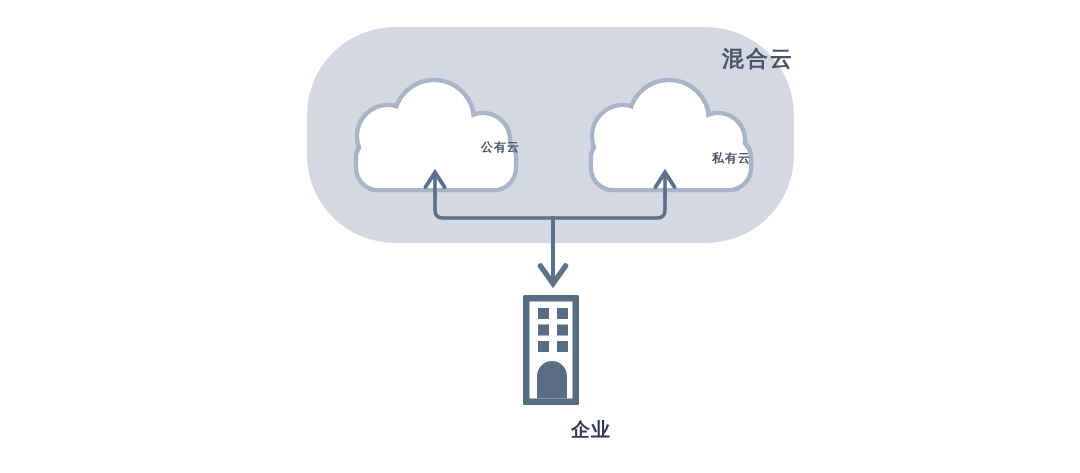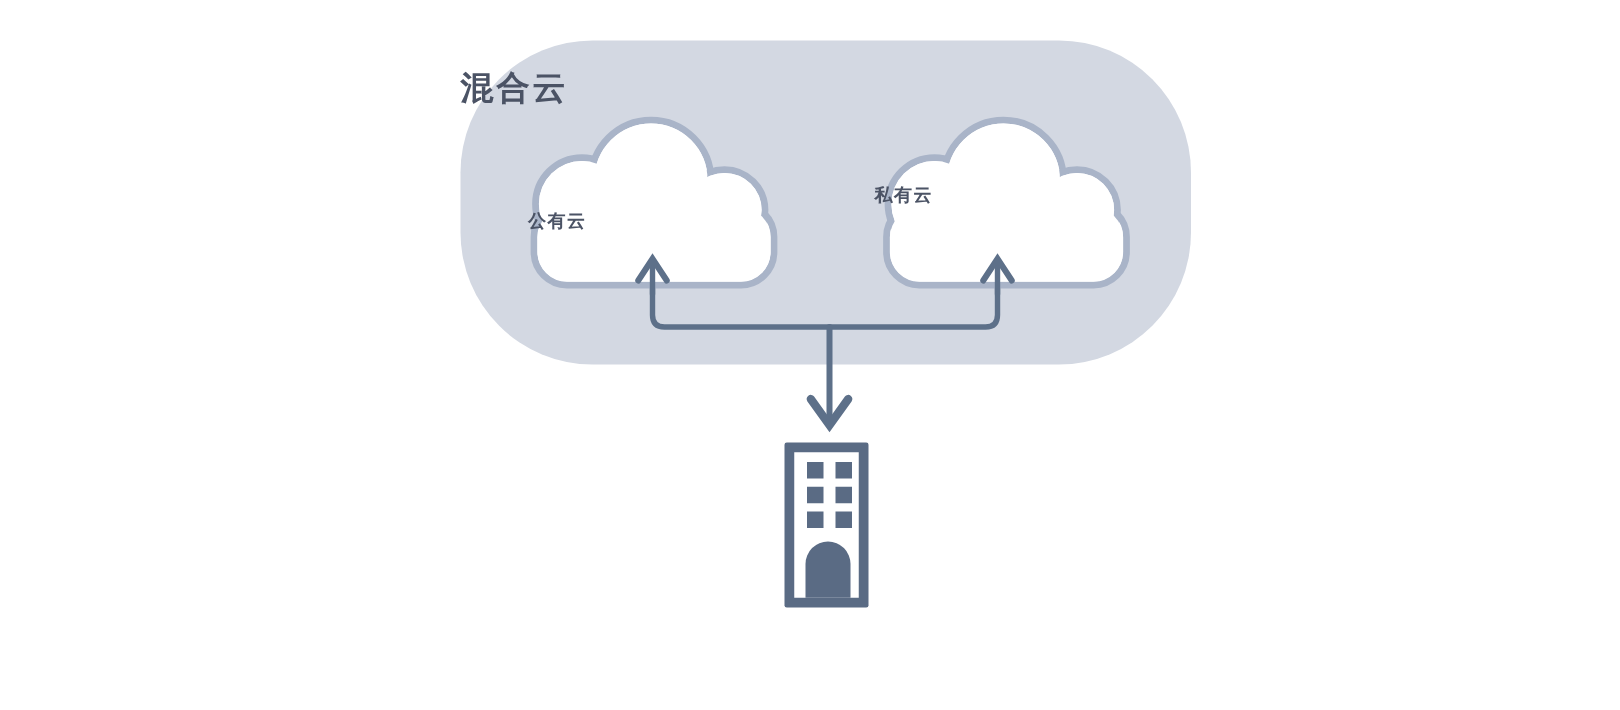--- a/index.html
+++ b/index.html
@@ -26,21 +26,21 @@
   }
   .diagram-svg {
     position: absolute;
     left: 0;
     top: 0;
     width: 1080px;
     height: 473px;
   }
   .label {
     position: absolute;
-    text-align: left;
+    text-align: right;
     color: #4b5365;
     font-weight: 600;
     letter-spacing: 2px;
     user-select: none;
   }
   .label-title {
     left: 307px;
     top: 44px;
     width: 487px;
     font-size: 22px;
@@ -49,21 +49,21 @@
     font-size: 12px;
     letter-spacing: 1px;
   }
   .label-public {
     left: 352px;
     top: 139px;
     width: 168px;
   }
   .label-private {
     left: 583px;
-    top: 122px;
+    top: 150px;
     width: 168px;
   }
   .label-enterprise {
     left: 491px;
     top: 417px;
     width: 120px;
     font-size: 19px;
     color: #2e3950;
     letter-spacing: 1px;
   }
@@ -136,14 +136,15 @@
       <path fill="#5a6b84" d="M 537 398.5 L 537 376 A 15 15 0 0 1 567 376 L 567 398.5 Z"></path>
     </g>
   </svg>
 
   <div class="label label-title">混合云</div>
 
   <div class="label label-cloud label-public">公有云</div>
 
   <div class="label label-cloud label-private">私有云</div>
 
+  <div class="label label-enterprise">企业</div>
 
 </div>
 
 </body></html>

